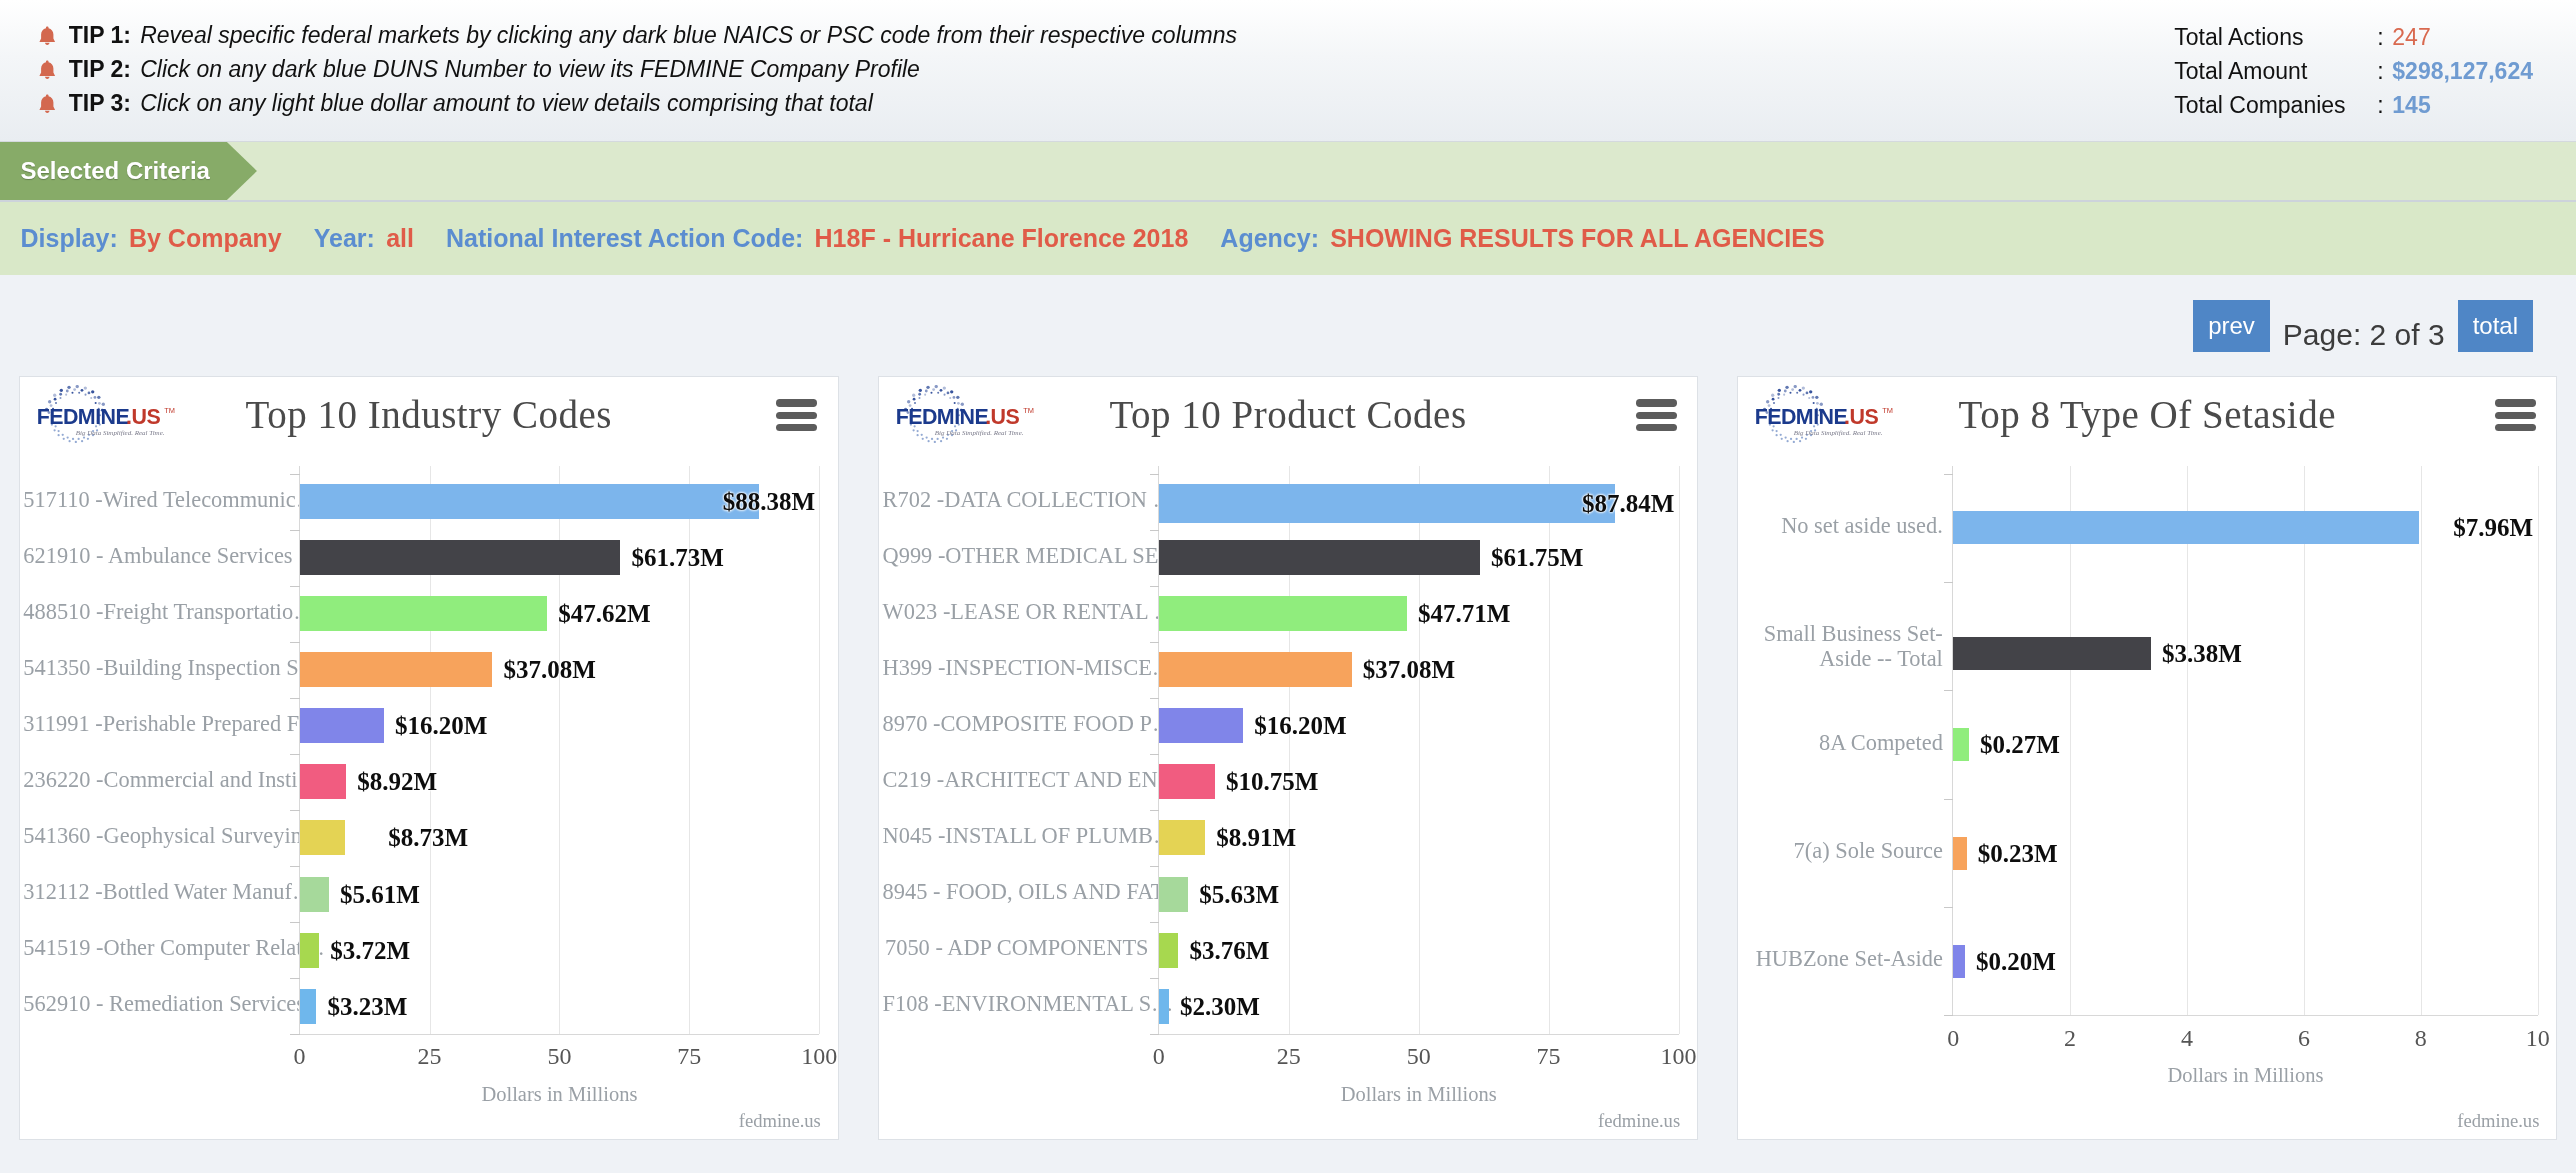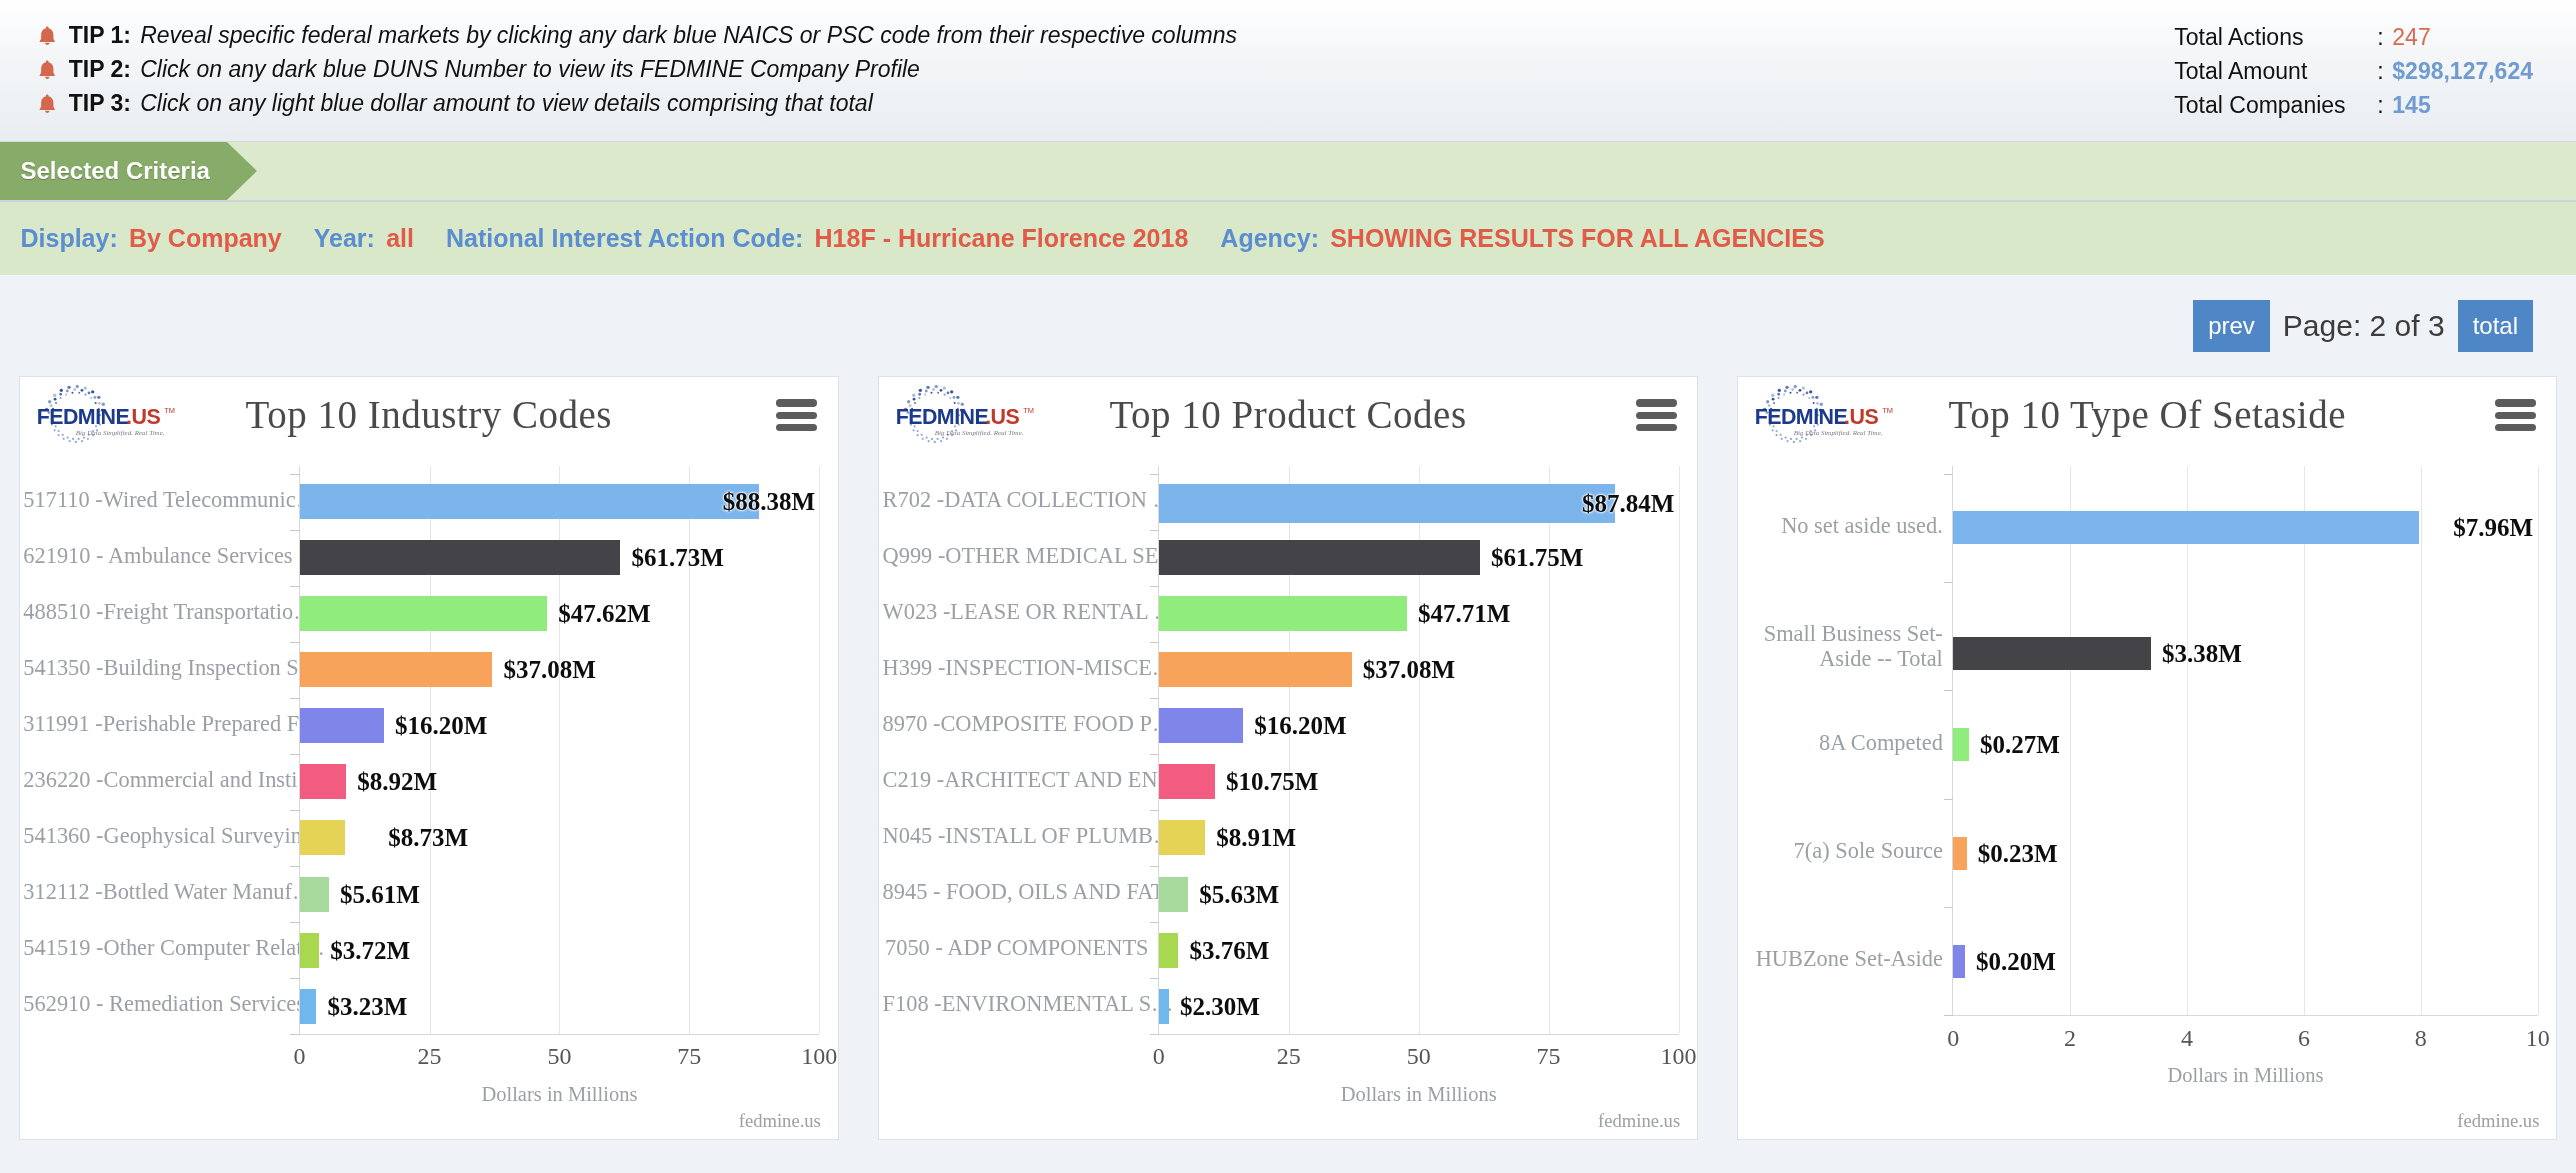--- a/index.html
+++ b/index.html
@@ -68,21 +68,21 @@
     padding-left: 20.5px; background: #d9e8c8;
     font-size: 25px; white-space: nowrap;
   }
   .crit-key { color: #5b8dd0; font-weight: bold; margin-right: 11.2px; }
   .crit-val { color: #e05b48; margin-right: 32px; font-weight: bold; }
 
   
   .pager-area { position: relative; width: 2576px; height: 102px; }
   .pager {
     position: absolute; right: 43px; top: 26px;
-    display: flex; align-items: center; height: 52px; padding-left: 40px;
+    display: flex; align-items: flex-end; height: 52px; padding-left: 40px;
   }
   .pg-btn {
     background: #4f86c6; color: #ffffff;
     font-size: 24px; height: 52px; line-height: 52px;
     padding: 0 15px; cursor: pointer; border: none;
     font-family: "Liberation Sans", sans-serif;
   }
   .pg-label { font-size: 30px; color: #3c3c3c; padding: 0 13px; }
 
   
@@ -612,21 +612,21 @@
             <circle cx="27.5" cy="53.7" r="1.2" fill="#2a55a8" opacity="0.5"></circle>
             <circle cx="27.5" cy="49.3" r="1.2" fill="#2a55a8" opacity="0.5"></circle>
             <circle cx="23.2" cy="48.5" r="1.2" fill="#2a55a8" opacity="0.5"></circle>
             <circle cx="24.3" cy="44.2" r="1.2" fill="#2a55a8" opacity="0.5"></circle>
             <circle cx="20.3" cy="42.3" r="1.2" fill="#2a55a8" opacity="0.5"></circle>
             <text x="4" y="42" font-family="Liberation Sans, sans-serif" font-size="23" font-weight="bold" fill="#1b3a8c" letter-spacing="-0.6">FEDMINE</text>
             <text x="100" y="42" font-family="Liberation Sans, sans-serif" font-size="23" font-weight="bold" fill="#c0392b" letter-spacing="-0.6">.US</text>
             <text x="141" y="30" font-family="Liberation Sans, sans-serif" font-size="8" fill="#c0392b">TM</text>
             <text x="46" y="54" font-family="Liberation Serif, serif" font-size="7.5" font-style="italic" fill="#7a7a8a">Big Data Simplified. Real Time.</text>
           </svg></div>
-        <div class="panel-title">Top 10 Type Of Setaside</div>
+        <div class="panel-title">Top 8 Type Of Setaside</div>
         <div class="burger">
           <span></span>
           <span></span>
           <span></span>
         </div>
       </div>
       <div class="plot">
         <div class="cat-col" style="width: 214px;">
           <div class="cat-lbl" style="width: 201px; white-space: normal; top: 47px;">No set aside used.</div>
           <div class="cat-lbl" style="width: 201px; white-space: normal; top: 155px;">Small Business Set-Aside -- Total</div>

